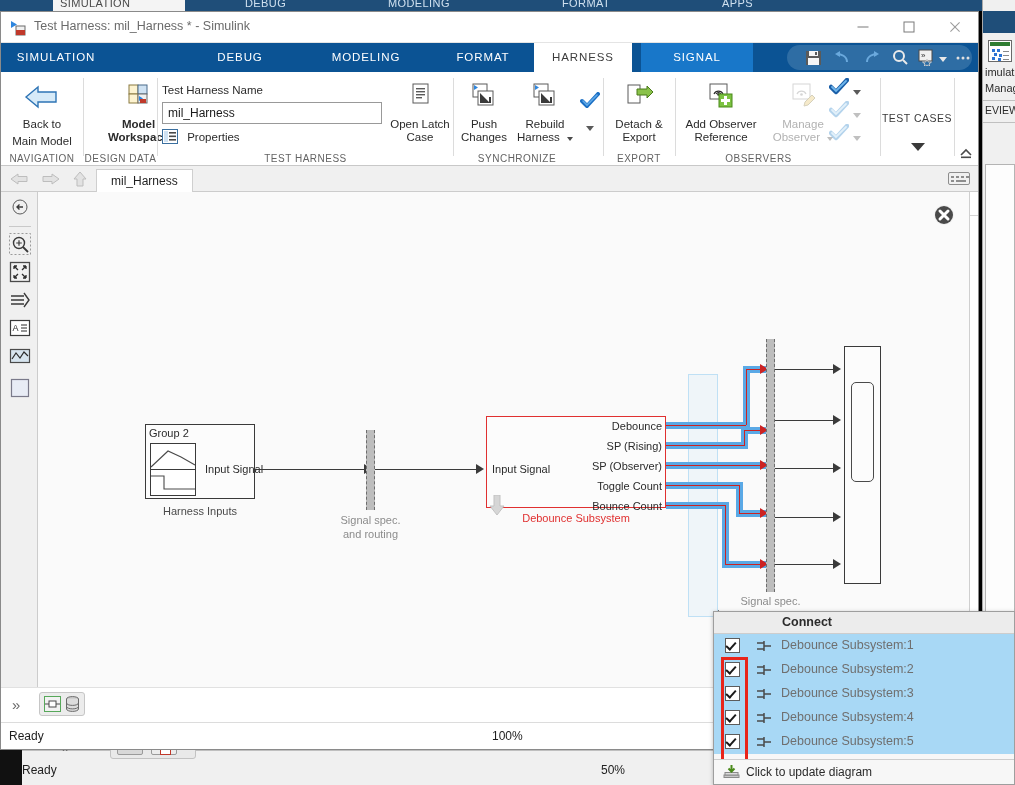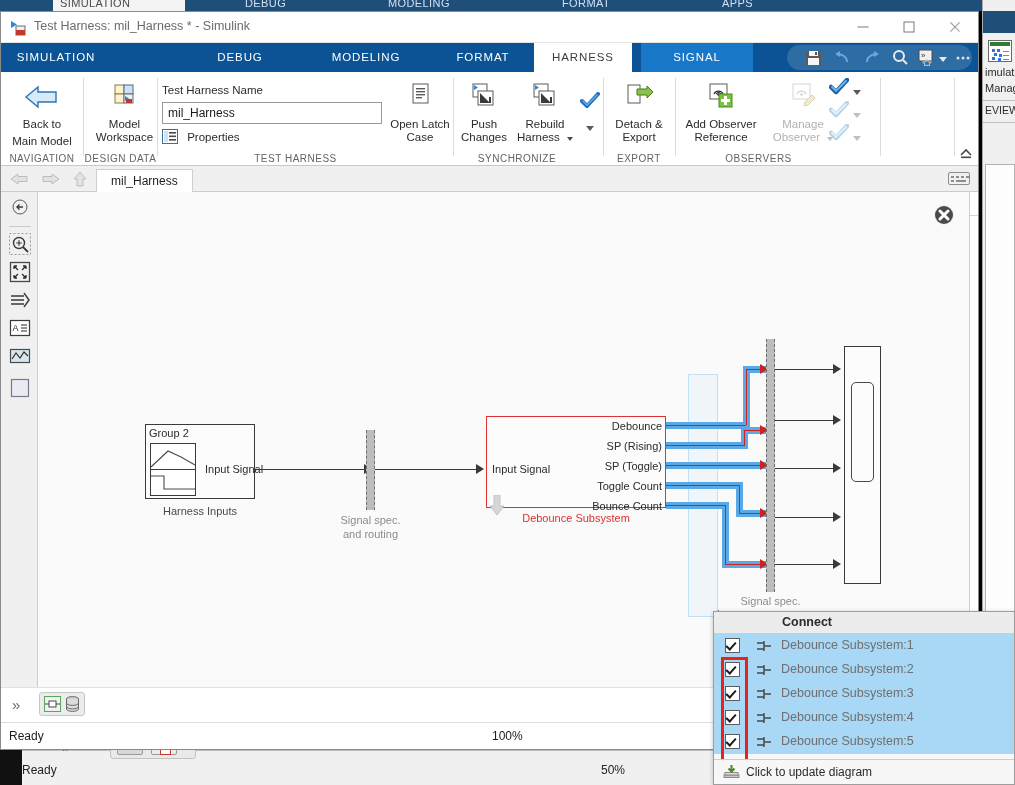--- a/index.html
+++ b/index.html
@@ -457,21 +457,21 @@
             <path d="M4 15 L16 5 L16 10 L34 10 L34 20 L16 20 L16 25 Z" fill="#d6eaf8" stroke="#2e74b5" stroke-width="1.4"></path>
           </svg>
           <span class="lbl">Back to</span>
           <span class="lbl" style="margin-top:4px;">Main Model</span>
         </div>
         <div class="gname">NAVIGATION</div>
       </div>
       <div class="rsep" style="left:82px;"></div>
 
       <div class="rgroup" style="left:83px;width:73px;">
-        <div class="rbtn" style="left:4px;top:10px;width:73px;">
+        <div class="rbtn" style="left:18px;top:10px;width:73px;font-weight:bold;">
           <svg width="36" height="30" viewBox="0 0 36 30">
             <rect x="8" y="3" width="9" height="9" fill="#fdf3d0" stroke="#8a7a40"></rect>
             <rect x="17" y="3" width="9" height="9" fill="#cfe2f3" stroke="#4a6a8a"></rect>
             <rect x="8" y="12" width="9" height="9" fill="#fdf3d0" stroke="#8a7a40"></rect>
             <rect x="17" y="12" width="9" height="9" fill="#f0f0f0" stroke="#6a6a6a"></rect>
             <path d="M18 14 L18 19 L22 16.5 Z" fill="#2e86de"></path>
             <rect x="19" y="17" width="6" height="4" fill="#c0392b"></rect>
           </svg>
           <span class="lbl">Model</span>
           <span class="lbl" style="margin-top:0;">Workspace</span>
@@ -499,21 +499,21 @@
           <svg width="26" height="30" viewBox="0 0 26 30">
             <rect x="6" y="2" width="15" height="19" fill="#ffffff" stroke="#5a5a5a"></rect>
             <rect x="9" y="6" width="9" height="1.4" fill="#5a5a5a"></rect>
             <rect x="9" y="9" width="9" height="1.4" fill="#5a5a5a"></rect>
             <rect x="9" y="12" width="9" height="1.4" fill="#5a5a5a"></rect>
             <rect x="9" y="15" width="6" height="1.4" fill="#5a5a5a"></rect>
           </svg>
           <span class="lbl">Open Latch</span>
           <span class="lbl" style="margin-top:0;">Case</span>
         </div>
-        <div class="gname" style="left:20px;width:235px;">TEST HARNESS</div>
+        <div class="gname" style="left:30px;width:235px;">TEST HARNESS</div>
       </div>
       <div class="rsep" style="left:452px;"></div>
 
       <div class="rgroup" style="left:453px;width:148px;">
         <div class="rbtn" style="left:2px;top:10px;width:56px;">
           <svg width="34" height="30" viewBox="0 0 34 30">
             <rect x="6" y="2" width="14" height="13" fill="#ffffff" stroke="#5a5a5a"></rect>
             <path d="M7 3 L7 8 L11 5.5 Z" fill="#2e86de"></path>
             <rect x="11" y="9" width="15" height="14" fill="#ffffff" stroke="#5a5a5a"></rect>
             <path d="M13 11 L22 20 L22 15 L24 15 L24 21 L13 21 Z" fill="#3a3a3a"></path>
@@ -609,20 +609,26 @@
             <path d="M2 9 L7 14 L18 2" stroke="#5b9fd6" stroke-width="4.5" fill="none" stroke-linecap="round" stroke-linejoin="round"></path>
             <path d="M3 9 L7 13 L17 3" stroke="#bfe0f5" stroke-width="1.8" fill="none" stroke-linecap="round"></path>
           </svg>
         </div>
         <div style="position:absolute;left:177px;top:58px;"><span class="caret-dn dim"></span></div>
 
         <div class="gname" style="left:0px;width:165px;">OBSERVERS</div>
       </div>
       <div class="rsep" style="left:879px;"></div>
 
+      <div class="rgroup" style="left:880px;width:72px;">
+        <div style="position:absolute;left:0;top:40px;width:72px;text-align:center;font-size:10.5px;color:#3a3a3a;letter-spacing:.5px;">TEST CASES</div>
+        <div style="position:absolute;left:30px;top:68px;">
+          <span style="display:inline-block;width:0;height:0;border-left:7px solid transparent;border-right:7px solid transparent;border-top:8px solid #3a3a3a;"></span>
+        </div>
+      </div>
       <div class="rsep" style="left:953px;"></div>
 
       <div class="collapse-btn">
         <svg width="16" height="16" viewBox="0 0 16 16">
           <path d="M3 10 L8 5 L13 10" stroke="#4a4a4a" stroke-width="1.6" fill="none"></path>
           <rect x="3" y="11.5" width="10" height="1.6" fill="#4a4a4a"></rect>
         </svg>
       </div>
     </div>
 
@@ -754,21 +760,21 @@
       <div class="wire h" style="left:337px;top:277px;width:102px;"></div>
       <div class="arrow-r" style="left:438px;top:272px;"></div>
 
       <div class="blk red" style="left:448px;top:224px;width:180px;height:92px;"></div>
       <div class="inlbl" style="left:454px;top:271px;">Input Signal</div>
       <svg style="position:absolute;left:450px;top:303px;" width="20" height="22">
         <path d="M6 0 L6 11 L2 11 L9 20 L16 11 L12 11 L12 0 Z" fill="#d6d6d6" stroke="#c2c2c2"></path>
       </svg>
       <div class="portlbl" style="left:488px;top:228px;width:136px;">Debounce</div>
       <div class="portlbl" style="left:488px;top:248px;width:136px;">SP (Rising)</div>
-      <div class="portlbl" style="left:488px;top:268px;width:136px;">SP (Toggle)</div>
+      <div class="portlbl" style="left:488px;top:268px;width:136px;">SP (Observer)</div>
       <div class="portlbl" style="left:488px;top:288px;width:136px;">Toggle Count</div>
       <div class="portlbl" style="left:488px;top:308px;width:136px;">Bounce Count</div>
       <div class="blklabel red" style="left:448px;top:320px;width:180px;">Debounce Subsystem</div>
 
       <div class="selrect" style="left:650px;top:182px;width:30px;height:243px;"></div>
 
       <div class="hl h" style="left:628px;top:230px;width:84px;"></div>
       <div class="hl v" style="left:705px;top:174px;height:60px;"></div>
       <div class="hl h" style="left:705px;top:174px;width:25px;"></div>
       <div class="rwire h" style="left:628px;top:233px;width:80px;"></div>

